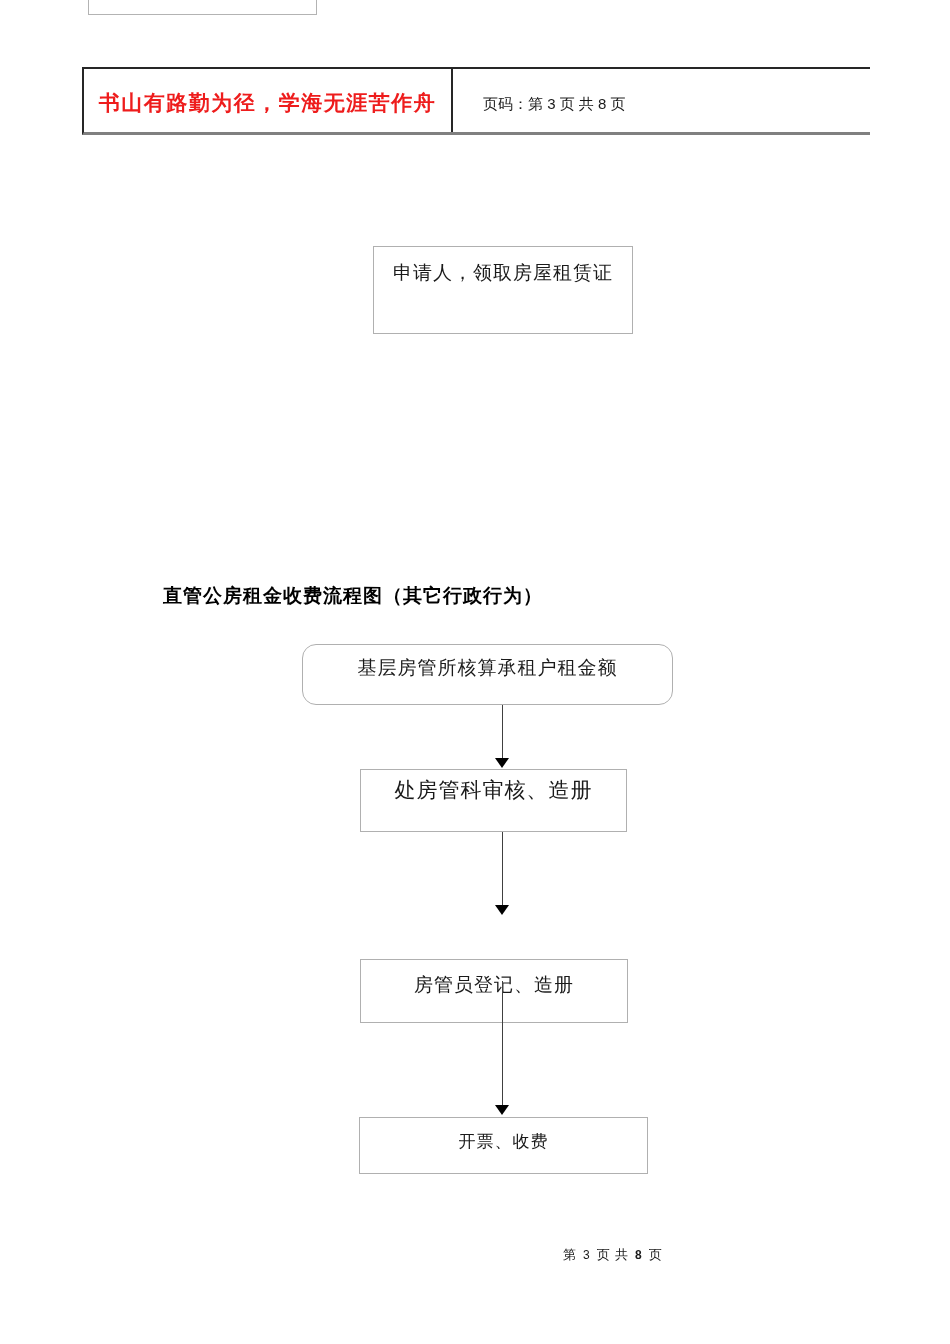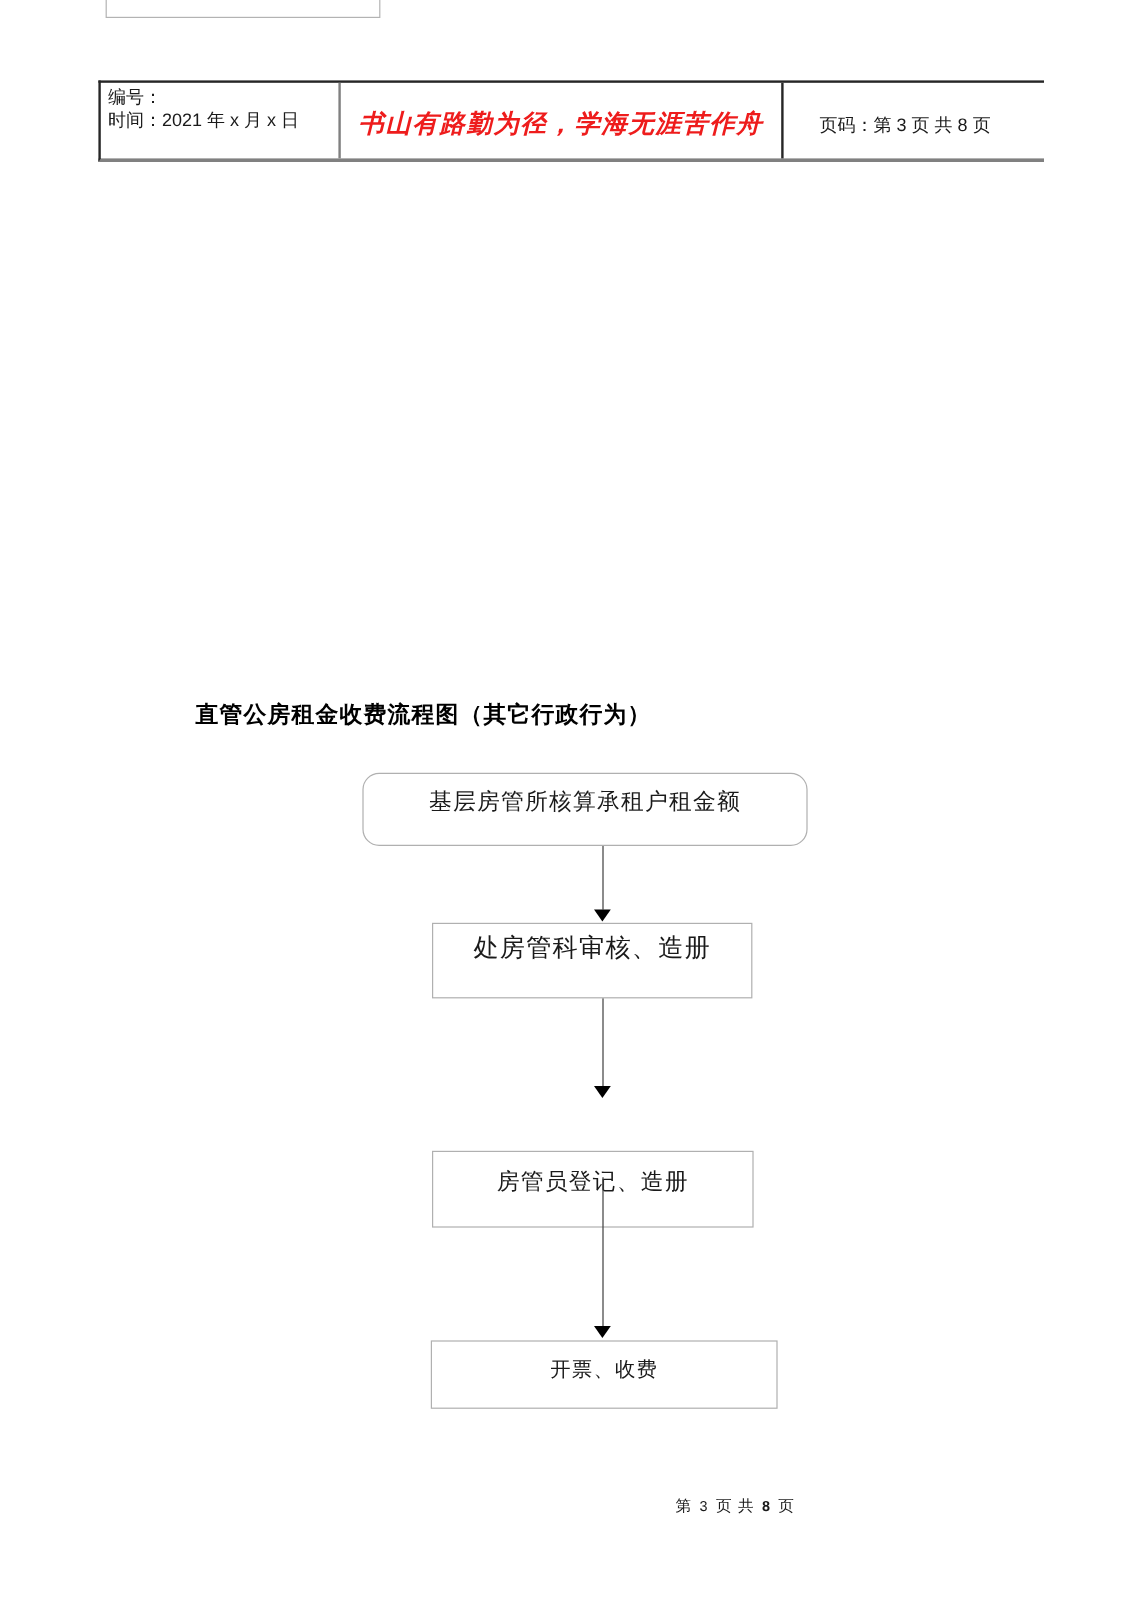--- a/index.html
+++ b/index.html
@@ -23,21 +23,21 @@
     border-bottom: 3px solid #808080;
     display: flex; box-sizing: border-box;
   }
   .cell { box-sizing: border-box; height: 100%; }
   .cell-left {
     width: 200px; border-right: 2px solid #808080;
     padding: 3px 0 0 6px; font-size: 15px; line-height: 19px;
   }
   .cell-mid {
     width: 369px; border-right: 2px solid #262626;
-    display: flex; align-items: center; justify-content: center; font-style: italic;
+    display: flex; align-items: center; justify-content: center;
   }
   .motto {
     color: #ee1c1c; font-weight: bold; font-size: 21px;
     letter-spacing: 1.5px; padding-top: 5px; white-space: nowrap;
   }
   .cell-right {
     flex: 1; display: flex; align-items: center;
     padding-left: 9px; padding-top: 7px; font-size: 15px; box-sizing: border-box; margin-left: 21px;
   }
 
@@ -91,32 +91,31 @@
   .footer .num-bold { font-weight: bold; }
 </style>
 </head>
 <body>
 
 <div class="page">
 
   <div class="top-partial-box"></div>
 
   <div class="header-table">
-    <div class="cell cell-left">
-      <div>编号：</div>
-      <div>时间：2021 年 x 月 x 日</div>
-    </div>
     <div class="cell cell-mid">
       <span class="motto">书山有路勤为径，学海无涯苦作舟</span>
     </div>
     <div class="cell cell-right">
       <span>页码：第 3 页  共 8 页</span>
     </div>
   </div>
 
+  <div class="box apply-box">
+    <span>申请人，领取房屋租赁证</span>
+  </div>
 
 
   <h2 class="section-heading">直管公房租金收费流程图（其它行政行为）</h2>
 
   <div class="box flow-a">
     <span>基层房管所核算承租户租金额</span>
   </div>
 
   <div class="connector conn-1"></div>
   <div class="arrowhead ah-1"></div>

